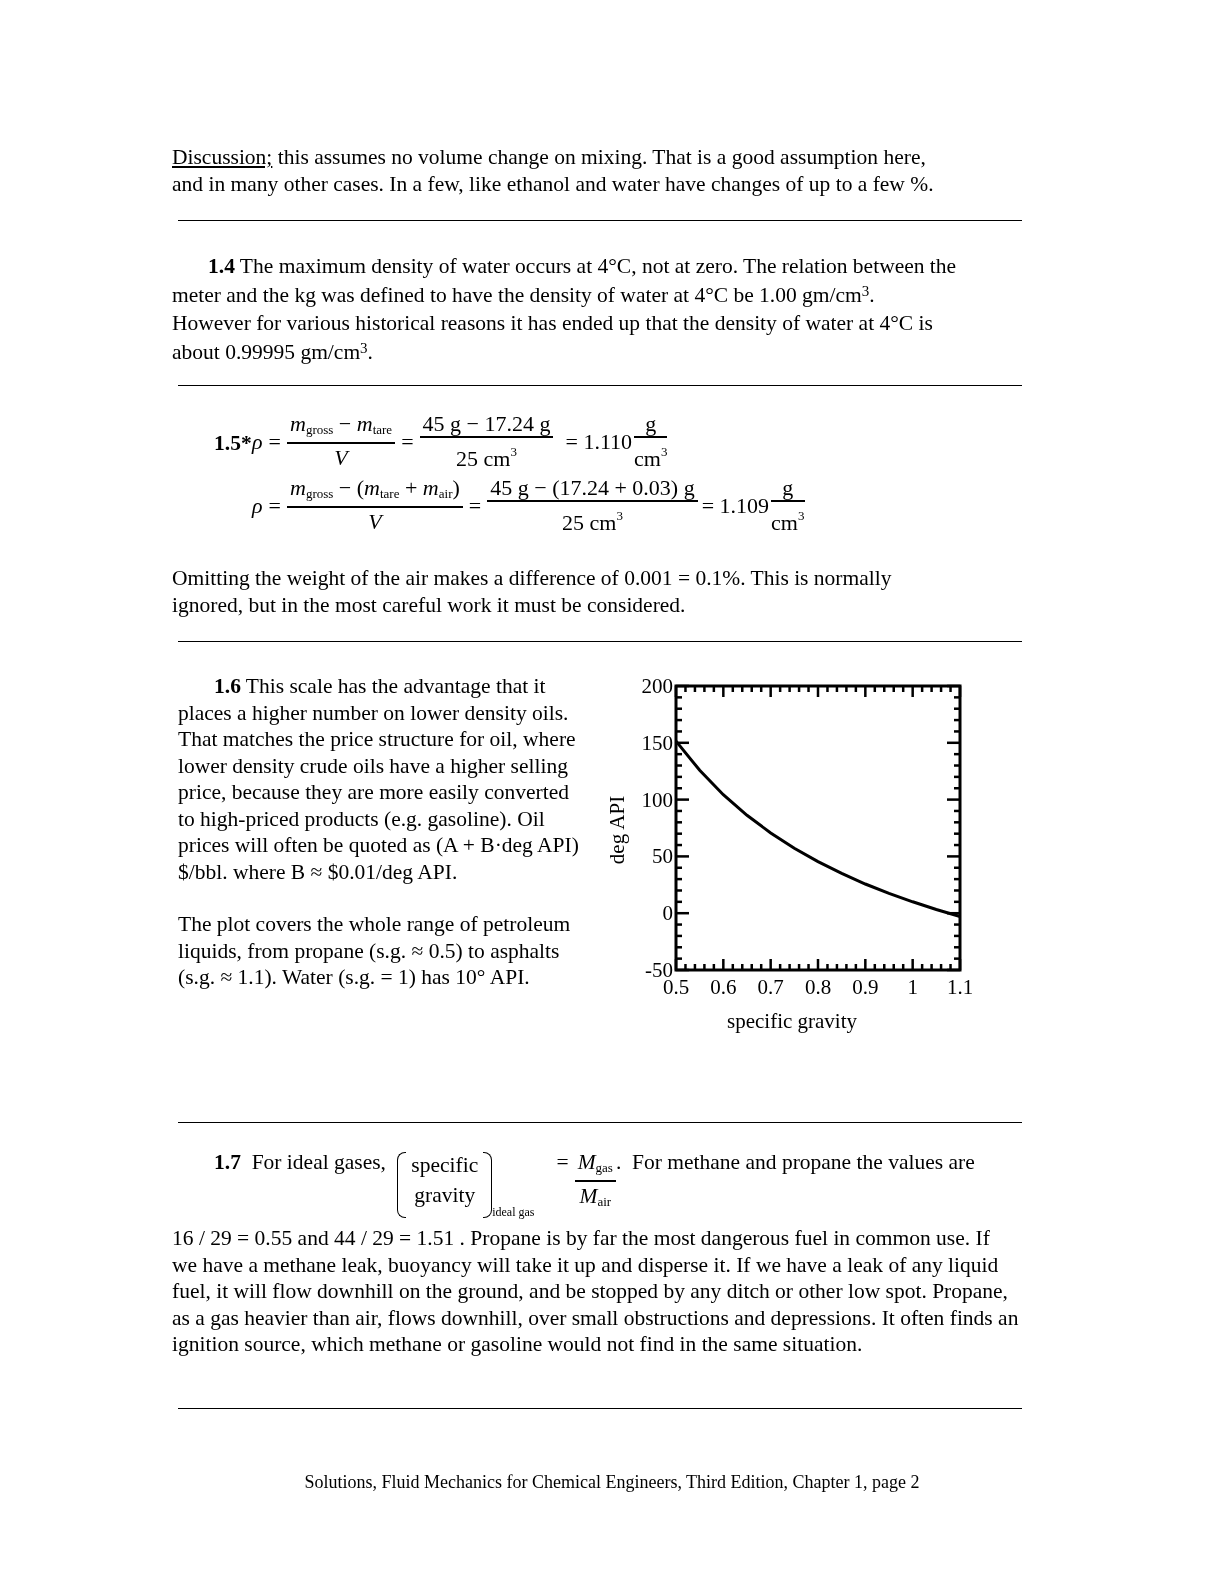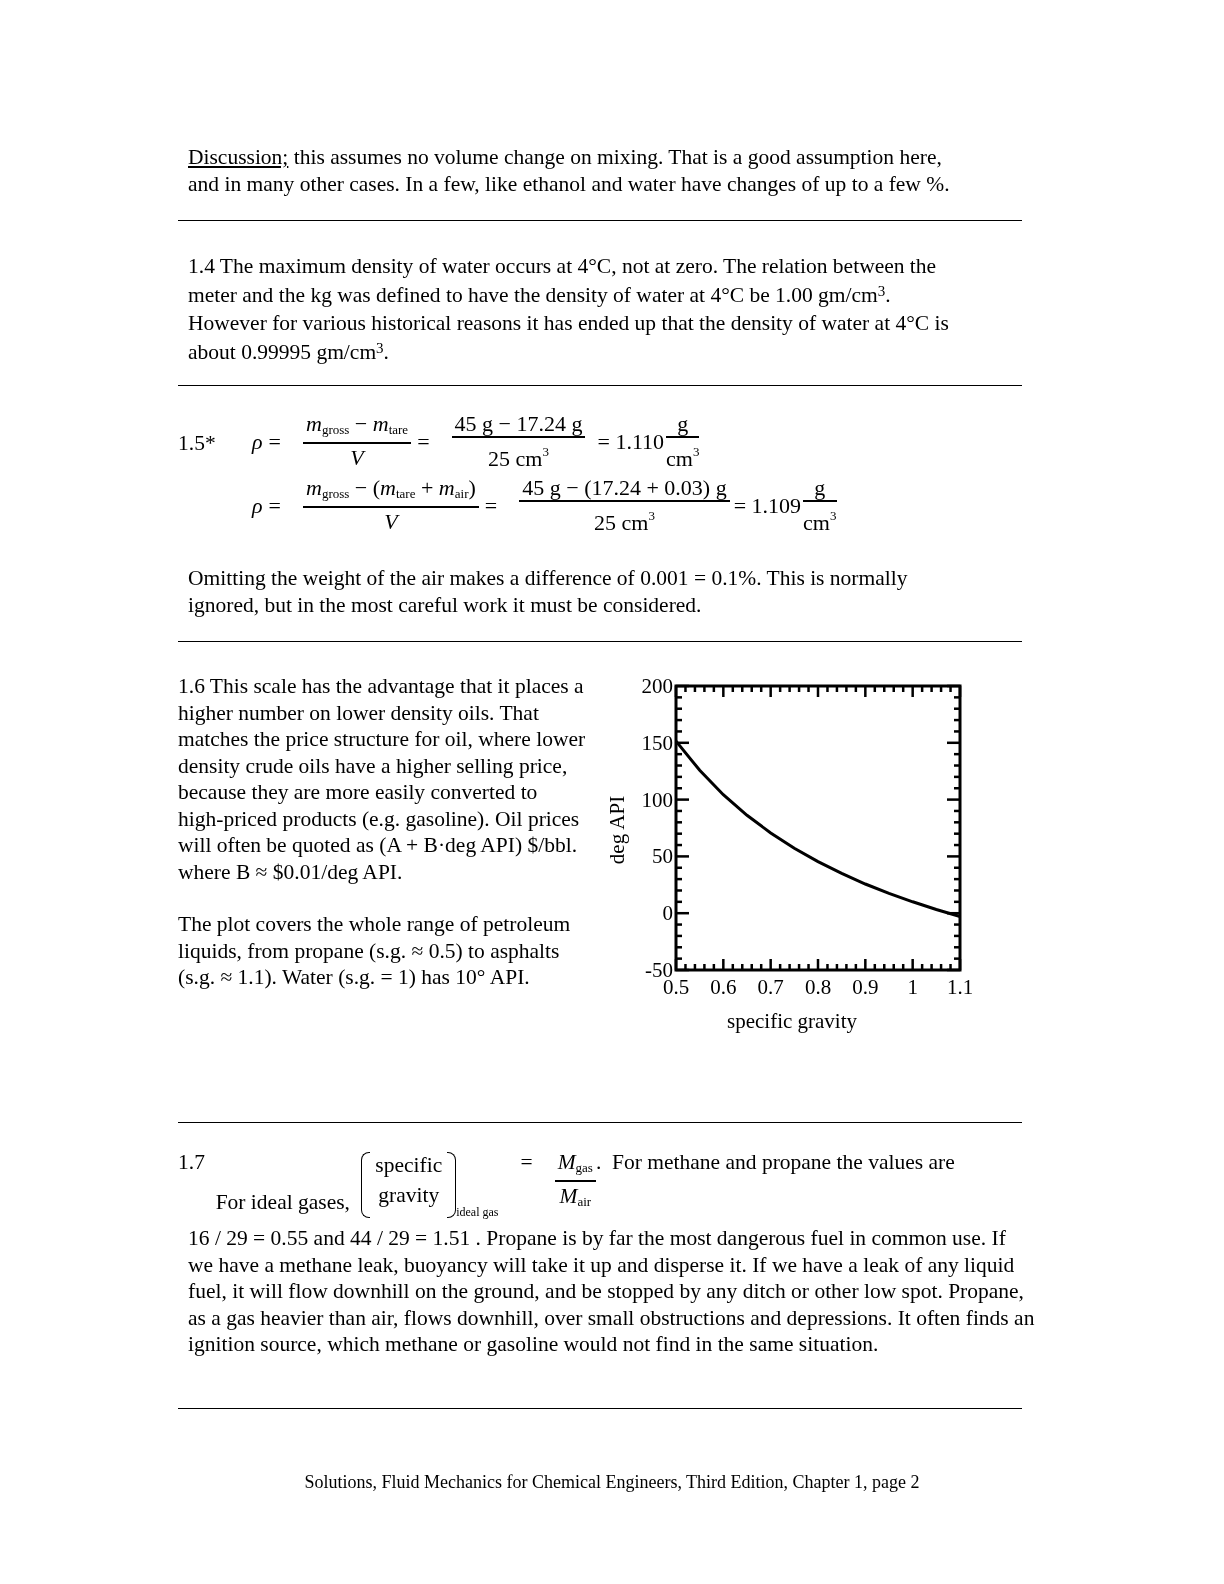--- a/index.html
+++ b/index.html
@@ -1,25 +1,25 @@
 <!DOCTYPE html>
 <html><head>
 <meta charset="utf-8">
 <style>
   html, body { margin: 0; padding: 0; background: #ffffff; }
   body { width: 1224px; height: 1584px; position: relative; overflow: hidden;
          font-family: "Liberation Serif", "DejaVu Serif", serif; color: #000; }
   .abs { position: absolute; }
-  .para { position: absolute; left: 188px; width: 850px; font-size: 21.5px; line-height: 26.5px; }
+  .para { position: absolute; left: 172px; width: 850px; font-size: 21.5px; line-height: 26.5px; }
   .rule { position: absolute; left: 178px; width: 844px; height: 0; border-top: 1.5px solid #000; }
   .u { text-decoration: underline; }
-  b { font-weight: normal; }
+  b { font-weight: bold; margin-left: 36px; }
   sup { font-size: 15px; vertical-align: 6px; line-height: 0; }
   .eq { position: absolute; font-size: 22px; white-space: nowrap; }
-  .frac { display: inline-block; vertical-align: middle; text-align: center; margin-left: 16px; }
+  .frac { display: inline-block; vertical-align: middle; text-align: center; }
   .frac .num { display: block; border-bottom: 2.5px solid #000; padding: 0 3px; line-height: 24px; }
   .frac .den { display: block; line-height: 28px; }
   .sub { font-size: 13px; vertical-align: -3px; }
   .ital { font-style: italic; }
   .sup3 { font-size: 13px; vertical-align: 10px; }
   .eqrow { display: flex; align-items: center; height: 64px; }
   .op { margin: 0 6px; }
   .col-text { position: absolute; left: 178px; width: 410px; font-size: 21.5px; line-height: 26.5px; }
   .footer { position: absolute; left: 0; width: 1224px; top: 1472px; text-align: center; font-size: 18px; }
   .paren { display: inline-block; vertical-align: middle; position: relative; padding: 0 14px; line-height: 30px; text-align: center; }
@@ -238,21 +238,21 @@
       </g>
     <text id="xlabel" x="792" y="1028" font-family="Liberation Serif, DejaVu Serif, serif" font-size="21" text-anchor="middle">specific gravity</text>
     <text id="ylabel" x="0" y="0" font-family="Liberation Serif, DejaVu Serif, serif" font-size="21" text-anchor="middle" transform="translate(624,830) rotate(-90)">deg API</text>
   </svg>
 </div>
 
 <div class="rule" style="top:1122px;"></div>
 
 <div class="abs" style="left:178px; top:1150px; font-size:21.5px; white-space:nowrap; display:flex; height:70px;">
   <b>1.7</b>
-  <span style="white-space:pre;margin-top:40px;">  For ideal gases, </span>
+  <span style="white-space:pre;">  For ideal gases, </span>
   <span class="paren" style="margin-left:6px;">
     <span style="display:block;">specific</span>
     <span style="display:block;">gravity</span>
   </span>
   <span style="font-size:12px; align-self:flex-end; ">ideal gas</span>
   <span style="margin:0 6px 0 22px;">=</span>
   <span class="frac">
     <span class="num"><span class="ital">M</span><span class="sub">gas</span></span>
     <span class="den"><span class="ital">M</span><span class="sub">air</span></span>
   </span>

